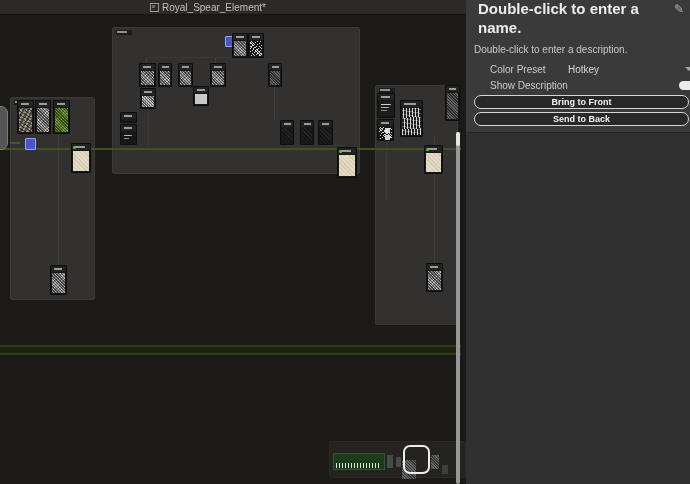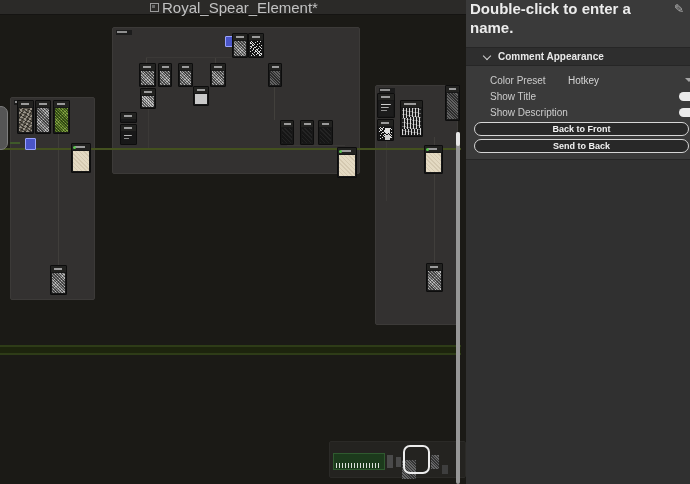--- a/index.html
+++ b/index.html
@@ -5,21 +5,21 @@
   html,body{margin:0;padding:0;width:690px;height:484px;overflow:hidden;
     background:#1b1a16;font-family:"Liberation Sans",sans-serif;}
   #stage{position:relative;width:690px;height:484px;overflow:hidden;}
 
   
   #topbar{position:absolute;left:0;top:0;width:466px;height:14px;background:#2b2a28;
     border-bottom:1px solid #151412;z-index:6;display:flex;align-items:center;}
   .tab{display:flex;align-items:center;gap:3px;margin-left:150px;height:14px;}
   .tab-icon{width:7px;height:7px;border:1px solid #9a9a9a;background:
     linear-gradient(#6a6a6a,#6a6a6a) 1px 1px/3px 3px no-repeat;}
-  .tab-label{font-size:15px;color:#c2c2c2;white-space:nowrap;}
+  .tab-label{font-size:10px;color:#c2c2c2;white-space:nowrap;}
 
   
   #canvas{position:absolute;left:0;top:14px;width:466px;height:470px;background:#1b1a16;
     overflow:hidden;z-index:1;}
   #canvas > div{position:absolute;box-sizing:border-box;}
   .comment{background:#333130;border:1px solid #3c3a38;border-radius:2px;z-index:1;}
   .comment-chip{position:absolute;left:3px;top:2px;width:16px;height:5px;background:#1c1c1c;}
   .comment-chip::after{content:"";display:block;margin:1px 0 0 1px;width:10px;height:2px;background:#8f8f8f;}
   .line{z-index:2;}
   .node{z-index:3;display:flex;flex-direction:column;background:#181818;
@@ -77,21 +77,21 @@
 
   #v-scrollbar{position:absolute;left:456px;top:118px;width:4px;height:352px;background:#979797;
     border-radius:2px;z-index:5;}
   #v-scrollbar::before{content:"";display:block;width:4px;height:14px;background:#e6e6e6;border-radius:2px;}
   #left-pill{position:absolute;left:-6px;top:92px;width:14px;height:44px;background:#555555;
     border:1px solid #7d7d7d;border-radius:7px;z-index:5;}
 
   
   #panel{position:absolute;left:466px;top:0;width:224px;height:484px;background:#3a3a3a;
     z-index:7;display:flex;flex-direction:column;box-sizing:border-box;}
-  .panel-head{position:relative;padding:0 6px 0 4px;}
+  .panel-head{position:relative;padding:0 6px 0 4px;margin-left:8px;}
   .panel-title{width:196px;font-size:15px;line-height:19px;font-weight:bold;color:#ececec;margin-top:-1px;}
   .pencil{position:absolute;right:6px;top:2px;font-size:12px;color:#b8b8b8;cursor:pointer;}
   .panel-desc{padding:7px 8px 0 8px;font-size:10px;color:#c9c9c9;}
   .section-header{margin-top:10px;height:17px;background:#2e2e2e;border-top:1px solid #262626;
     border-bottom:1px solid #262626;display:flex;align-items:center;cursor:pointer;}
   .chev{width:5px;height:5px;border-left:1.5px solid #d0d0d0;border-bottom:1.5px solid #d0d0d0;
     transform:rotate(-45deg);margin:0 8px 2px 18px;}
   .section-label{font-size:10px;font-weight:bold;color:#e8e8e8;}
   .prop-row{position:relative;height:16px;display:flex;align-items:center;font-size:10px;color:#cccccc;}
   .prop-label{margin-left:24px;width:78px;flex:0 0 auto;}
@@ -313,43 +313,36 @@
       <div class="mm-viewport" style="left: 403px; top: 431px; width: 27px; height: 29px;"></div>
       <div class="mm-thumb" style="left: 431px; top: 441px; width: 8px; height: 14px;"></div>
       <div class="mm-dot" style="left: 442px; top: 451px; width: 6px; height: 9px;"></div>
     </div>
 
   <div id="panel">
     <div class="panel-head">
       <div class="panel-title">Double-click to enter a name.</div>
       <span class="pencil">✎</span>
     </div>
-
-    <div class="section-header">
-      <span class="chev"></span>
-      <span class="section-label">Comment Appearance</span>
-    </div>
+    <div class="panel-desc">Double-click to enter a description.</div>
+
 
     <div style="padding-top:6px;">
       <div class="prop-row">
         <span class="prop-label">Color Preset</span>
         <span class="prop-value">Hotkey</span>
         <span class="caret"></span>
       </div>
       <div class="prop-row">
-        <span class="prop-label">Show Title</span>
-        <span class="toggle"></span>
-      </div>
-      <div class="prop-row">
         <span class="prop-label">Show Description</span>
         <span class="toggle"></span>
       </div>
     </div>
 
     <div class="btn-col">
-      <div class="pill-btn">Back to Front</div>
+      <div class="pill-btn">Bring to Front</div>
       <div class="pill-btn">Send to Back</div>
     </div>
 
     <div class="panel-rest"></div>
   </div>
 
 </div>
 
 </body></html>

